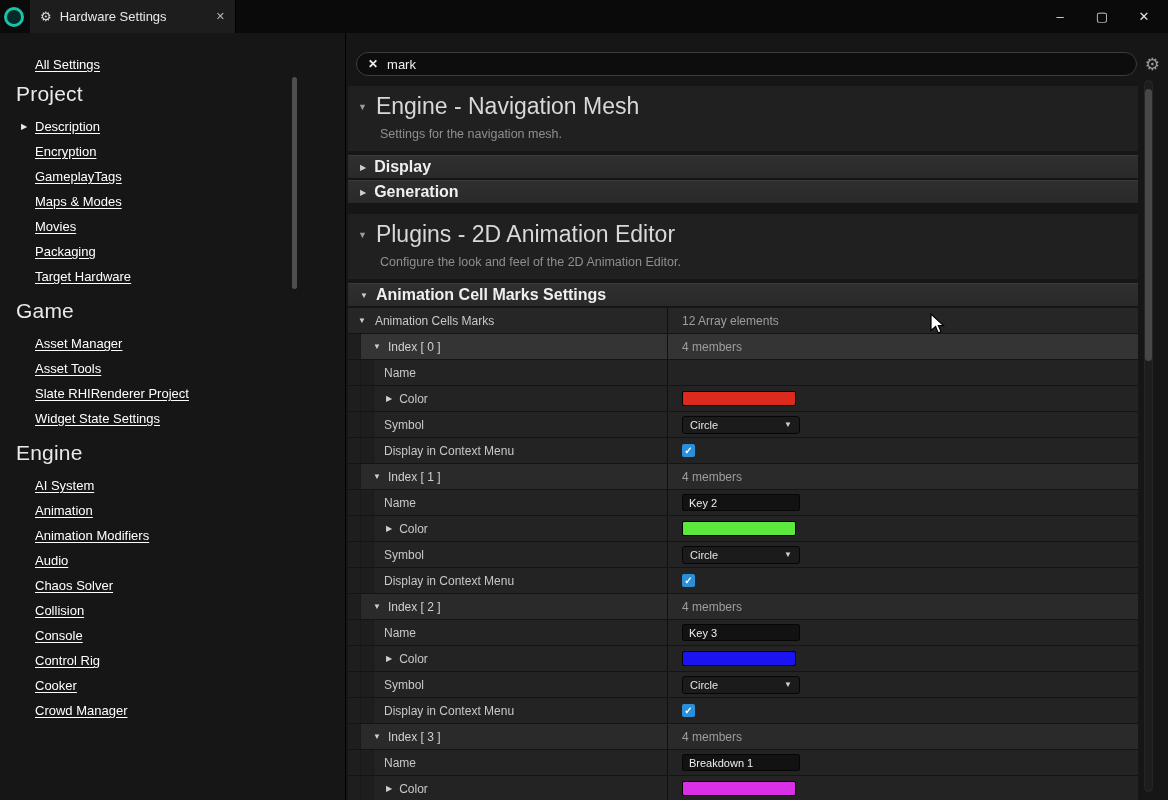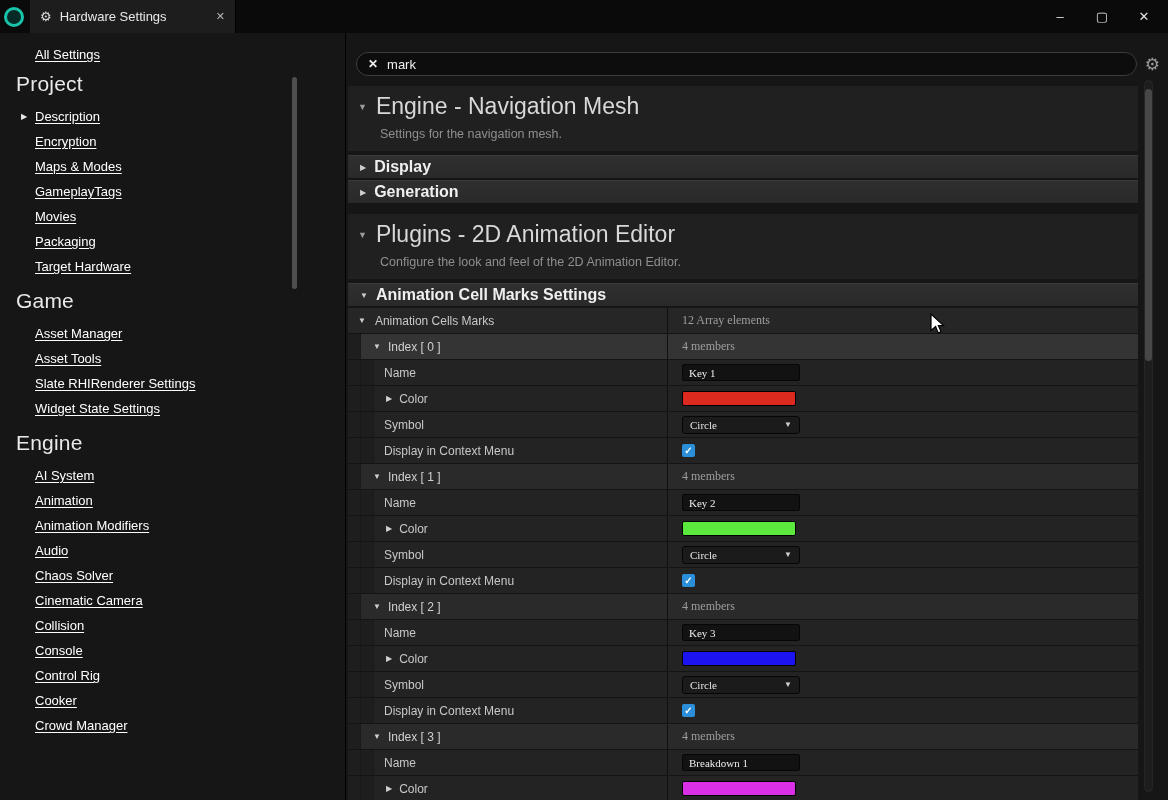--- a/index.html
+++ b/index.html
@@ -16,21 +16,21 @@
   .tab { width:206px; background:#1d1d1d; display:flex; align-items:center; gap:8px; padding:0 10px; border-right:1px solid #000; }
   .tab-icon { color:#dcdcdc; font-size:13px; }
   .tab-title { font-size:13px; color:#e8e8e8; flex:1; }
   .tab-close { color:#b5b5b5; font-size:11px; }
   .tb-spacer { flex:1; }
   .win-controls { display:flex; align-items:center; gap:10px; margin-right:8px; }
   .win-btn { width:32px; text-align:center; color:#e0e0e0; font-size:13px; }
   
   .content { display:flex; height:767px; }
   .sidebar { width:345px; position:relative; padding-top:14px; flex:none; overflow:hidden; }
-  .all-settings { margin:0 0 6px 35px; font-size:13px; }
+  .all-settings { margin:10px 0 6px 35px; font-size:13px; }
   .side-link { color:#ffffff; text-decoration:underline; text-underline-offset:2px; }
   .side-header { font-size:21px; color:#e9e9e9; font-weight:400; margin:10px 0 8px 16px; letter-spacing:.2px; }
   .side-item { position:relative; margin-left:35px; height:25px; display:flex; align-items:center; font-size:13px; }
   .side-item .expander { position:absolute; left:-14px; font-size:8px; color:#e8e8e8; }
   .side-scroll { position:absolute; left:292px; top:44px; width:5px; height:212px; background:#4e4e4e; border-radius:3px; }
   
   .main { flex:1; position:relative; border-left:1px solid #000; background:#161616; overflow:hidden; }
   .search-row { display:flex; align-items:center; padding:19px 8px 0 10px; gap:8px; }
   .search-box { flex:1; height:24px; background:#0d0d0d; border:1px solid #3c3c3c; border-radius:12px; display:flex; align-items:center; padding:0 11px; gap:9px; }
   .clear-icon { color:#eeeeee; font-size:12px; font-weight:bold; }
@@ -47,21 +47,21 @@
   .category { height:24px; background:linear-gradient(#2f2f2f,#292929); border-top:1px solid #3a3a3a; border-bottom:1px solid #141414; display:flex; align-items:center; padding-left:12px; gap:8px; margin-bottom:1px; }
   .category-label { font-size:16px; font-weight:bold; color:#efefef; }
   .section2 { margin-top:10px; }
   
   .rows { background:#1b1b1b; }
   .row { display:flex; height:26px; border-bottom:1px solid #141414; background:#232323; }
   .row.array { background:#262626; }
   .row.index { background:#2a2a2a; }
   .row.hovered { background:#343434; }
   .cell-l { width:320px; flex:none; display:flex; align-items:center; border-right:1px solid #101010; }
-  .cell-r { flex:1; display:flex; align-items:center; padding-left:14px; font-size:12px; color:#9e9e9e;font-family:Liberation Serif, serif; }
+  .cell-r { flex:1; display:flex; align-items:center; padding-left:14px; font-size:12px; color:#9e9e9e; }
   .g { width:13px; height:100%; flex:none; background:#1e1e1e; border-right:1px solid #1a1a1a; }
   .pl10 { padding-left:10px; }
   .lbl { font-size:12px; color:#c8c8c8; margin-left:9px; white-space:nowrap; }
   .lbl.idx { color:#cfcfcf; }
   .lbl.prop { margin-left:10px; }
   .lbl.after-arrow { margin-left:7px; }
   .arrowpad { margin-left:12px; }
   .txt-input { width:118px; height:17px; background:#121212; border:1px solid #060606; border-radius:2px; color:#eeeeee; font-size:11px; display:flex; align-items:center; padding-left:6px; }
   .swatch { width:114px; height:15px; border:1px solid #000; border-radius:2px; }
   .combo { width:118px; height:18px; background:#1b1b1b; border:1px solid #050505; border-radius:3px; display:flex; align-items:center; justify-content:space-between; padding:0 7px; color:#e6e6e6; font-size:11px;gap:48px; }
@@ -99,65 +99,62 @@
     <div id="sidebar-sections">
         <div class="side-header">Project</div>
         <div class="side-item">
           <span class="expander">▶</span>
           <span class="side-link">Description</span>
         </div>
         <div class="side-item">
           <span class="side-link">Encryption</span>
         </div>
         <div class="side-item">
+          <span class="side-link">GameplayTags</span>
+        </div>
+        <div class="side-item">
           <span class="side-link">Maps &amp; Modes</span>
         </div>
         <div class="side-item">
-          <span class="side-link">GameplayTags</span>
-        </div>
-        <div class="side-item">
           <span class="side-link">Movies</span>
         </div>
         <div class="side-item">
           <span class="side-link">Packaging</span>
         </div>
         <div class="side-item">
           <span class="side-link">Target Hardware</span>
         </div>
         <div class="side-header">Game</div>
         <div class="side-item">
           <span class="side-link">Asset Manager</span>
         </div>
         <div class="side-item">
           <span class="side-link">Asset Tools</span>
         </div>
         <div class="side-item">
-          <span class="side-link">Slate RHIRenderer Settings</span>
+          <span class="side-link">Slate RHIRenderer Project</span>
         </div>
         <div class="side-item">
           <span class="side-link">Widget State Settings</span>
         </div>
         <div class="side-header">Engine</div>
         <div class="side-item">
           <span class="side-link">AI System</span>
         </div>
         <div class="side-item">
           <span class="side-link">Animation</span>
         </div>
         <div class="side-item">
           <span class="side-link">Animation Modifiers</span>
         </div>
         <div class="side-item">
           <span class="side-link">Audio</span>
         </div>
         <div class="side-item">
           <span class="side-link">Chaos Solver</span>
-        </div>
-        <div class="side-item">
-          <span class="side-link">Cinematic Camera</span>
         </div>
         <div class="side-item">
           <span class="side-link">Collision</span>
         </div>
         <div class="side-item">
           <span class="side-link">Console</span>
         </div>
         <div class="side-item">
           <span class="side-link">Control Rig</span>
         </div>
@@ -230,23 +227,20 @@
               <span class="lbl idx after-arrow">Index [ 0 ]</span>
             </div>
             <div class="cell-r">4 members</div>
           </div>
           <div class="row">
             <div class="cell-l">
               <div class="g"></div>
               <div class="g"></div>
               <span class="lbl prop">Name</span>
             </div>
-            <div class="cell-r">
-              <div class="txt-input">Key 1</div>
-            </div>
           </div>
           <div class="row">
             <div class="cell-l">
               <div class="g"></div>
               <div class="g"></div>
               <span class="tri small arrowpad">▶</span>
               <span class="lbl after-arrow">Color</span>
             </div>
             <div class="cell-r">
               <div class="swatch" style="background: rgb(221, 42, 30);"></div>

